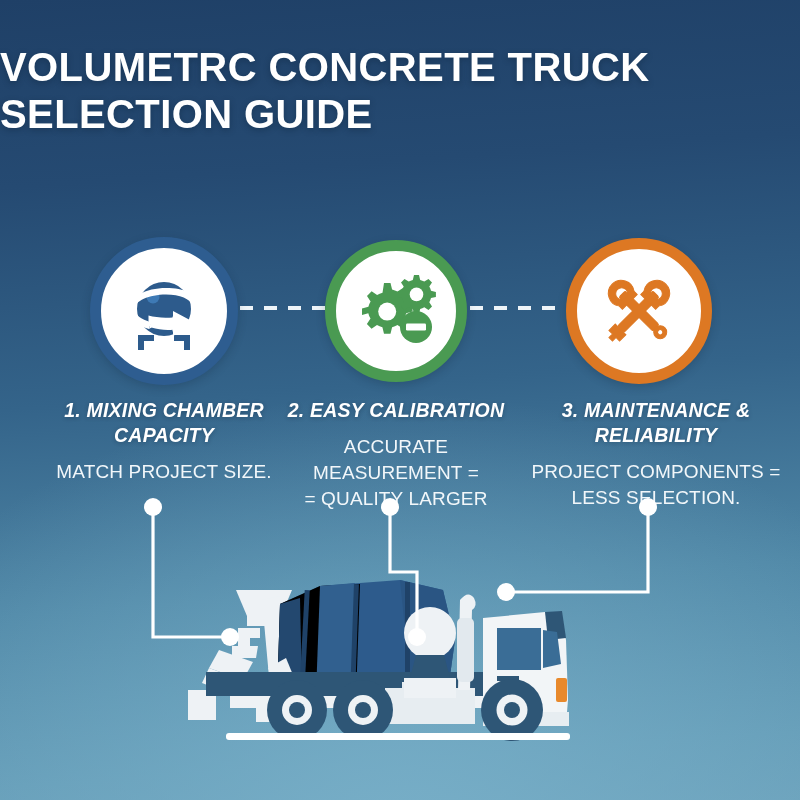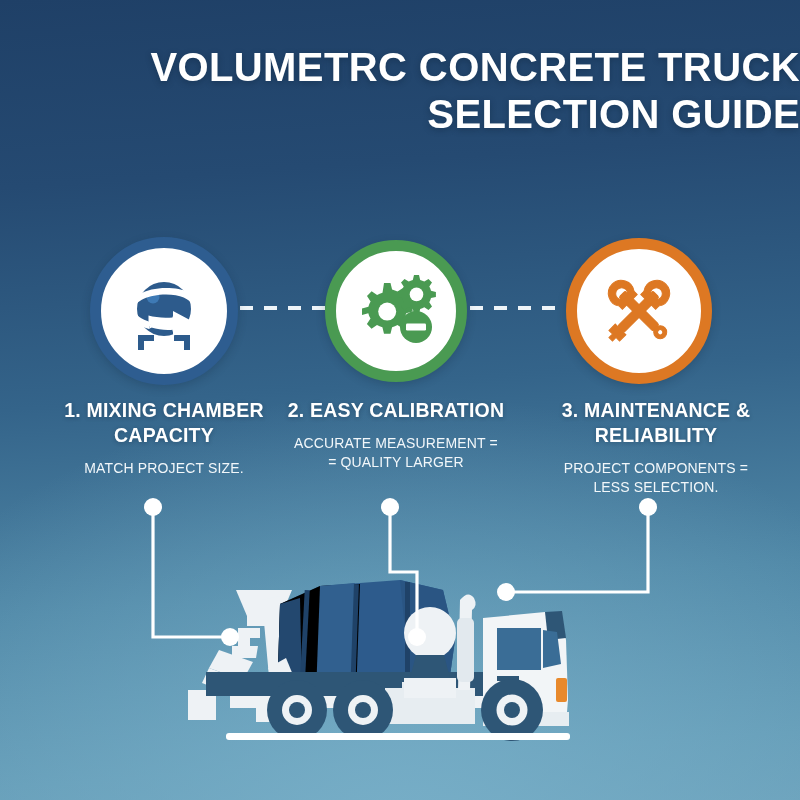--- a/index.html
+++ b/index.html
@@ -17,21 +17,21 @@
       radial-gradient(ellipse 120% 90% at 50% 105%, rgba(120,175,200,0.95) 0%, rgba(120,175,200,0.0) 62%),
       linear-gradient(176deg, #1f4067 0%, #254a72 22%, #34648a 48%, #4f87a6 72%, #639bb6 92%, #6aa0ba 100%);
   }
 
   
   .title-block {
     position: absolute;
     top: 44px;
     left: 0;
     width: 800px;
-    text-align: right;
+    text-align: left;
     color: #ffffff;
     font-weight: bold;
     font-size: 40px;
     line-height: 1.18;
     letter-spacing: 0.4px;
     text-shadow: 0 2px 6px rgba(10,28,48,0.35);
   }
   .title-line { display: block; }
 
   
@@ -76,24 +76,25 @@
     position: absolute;
     text-align: center;
     color: #ffffff;
   }
   .step-head {
     font-size: 19.5px;
     font-weight: bold;
     line-height: 1.28;
     letter-spacing: 0.2px;
     text-shadow: 0 1px 4px rgba(10,28,48,0.3);
+    font-style: italic;
   }
   .step-sub {
     margin-top: 11px;
-    font-size: 14px;
+    font-size: 19px;
     font-weight: normal;
     line-height: 1.38;
     color: #f2f7fa;
     letter-spacing: 0.15px;
   }
   #text-1 { left: 24px; top: 398px; width: 280px; }
   #text-2 { left: 276px; top: 398px; width: 240px; }
   #text-3 { left: 516px; top: 398px; width: 280px; }
 
   

